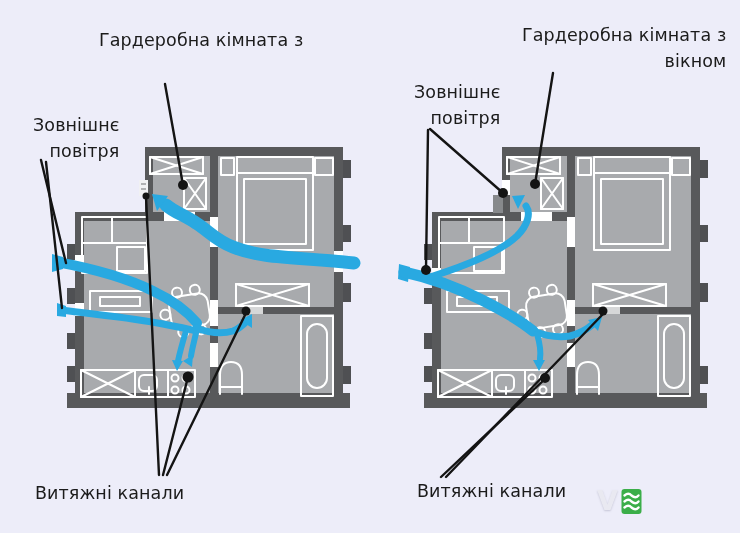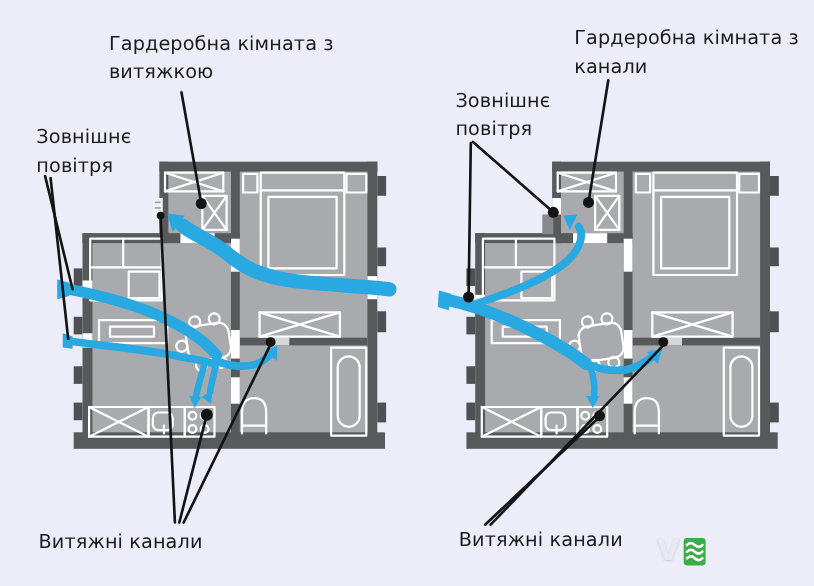--- a/index.html
+++ b/index.html
@@ -14,21 +14,21 @@
   .furn{fill:none;stroke:var(--furniture_line,#FFFFFF);stroke-width:2;stroke-linejoin:round;stroke-linecap:round;}
   .valvebody{fill:#F1F1F3;}
   .valveline{stroke:#9A9B9E;stroke-width:1.5;}
   .flow{fill:none;stroke:var(--flow_blue,#29A9E1);stroke-linecap:round;stroke-linejoin:round;}
   .w13{stroke-width:13}.w11{stroke-width:11}.w10{stroke-width:10}.w7{stroke-width:7}.w6{stroke-width:6}
   .flowfill{fill:var(--flow_blue,#29A9E1);}
   .ann{stroke:var(--annotation,#141414);stroke-width:2.4;stroke-linecap:round;}
   .dot{fill:var(--annotation,#141414);}
   .note{position:absolute;font:17.5px/26px "DejaVu Sans","Liberation Sans",sans-serif;
         color:#1B1B1B;white-space:nowrap;letter-spacing:.1px;}
-  .note span{display:block;}
+  .note span{display:block;text-align:right;}
   .logo{position:absolute;left:597px;top:487px;display:flex;align-items:center;
         font:bold 27px/28px "DejaVu Sans","Liberation Sans",sans-serif;
         color:var(--logo_text,#E9E9F1);letter-spacing:1.5px;
         text-shadow:0 1px 2px rgba(140,140,165,.4);}
   .logo-icon{margin:0 2px;}
 </style>
 </head>
 <body>
 
 <div id="stage">
@@ -187,25 +187,24 @@
       <circle class="dot" cx="535" cy="184" r="5"></circle>
       <circle class="dot" cx="503" cy="193" r="5"></circle>
       <circle class="dot" cx="426" cy="270" r="5"></circle>
       <circle class="dot" cx="545" cy="378" r="5"></circle>
       <circle class="dot" cx="603" cy="311" r="4.5"></circle>
     </g>
   </svg>
 
   <div class="note" style="left:99px;top:27px">
     <span>Гардеробна кімната з</span>
-    <span>витяжкою</span>
   </div>
   <div class="note" style="left:522px;top:22px">
     <span>Гардеробна кімната з</span>
-    <span>канали</span>
+    <span>вікном</span>
   </div>
   <div class="note" style="left:33px;top:112px">
     <span>Зовнішнє</span>
     <span>повітря</span>
   </div>
   <div class="note" style="left:414px;top:79px">
     <span>Зовнішнє</span>
     <span>повітря</span>
   </div>
   <div class="note" style="left:35px;top:480px">

